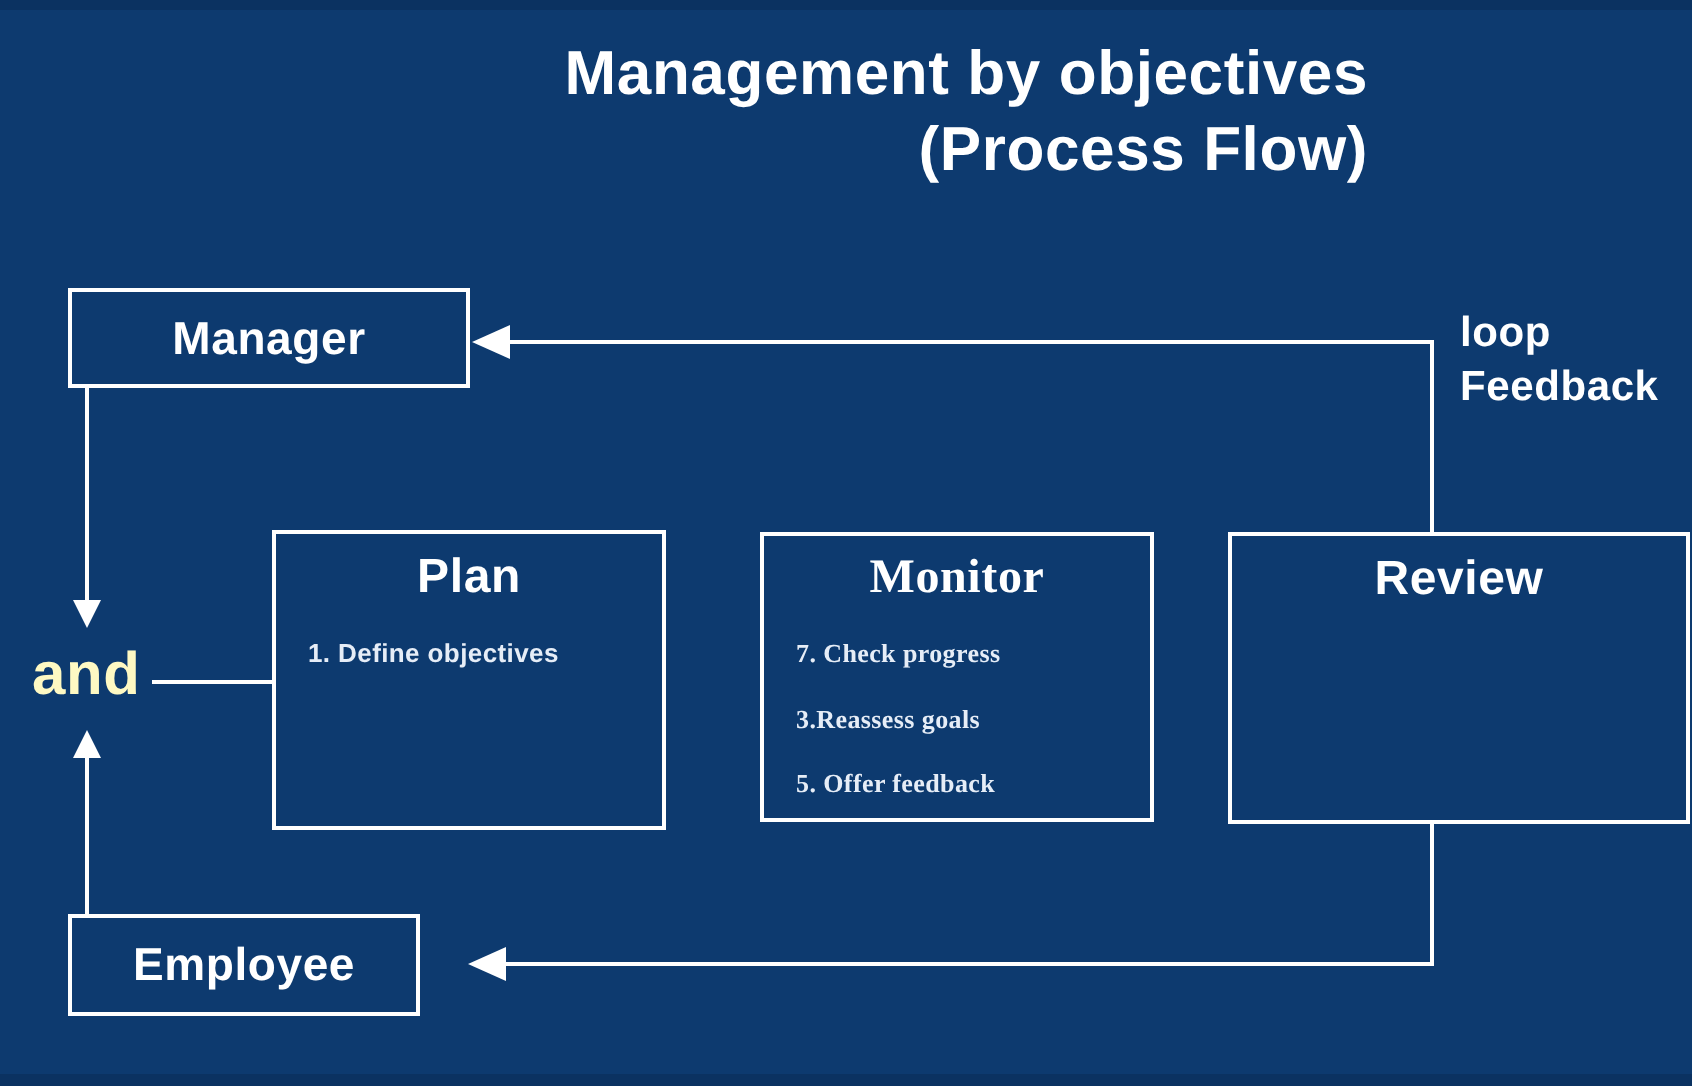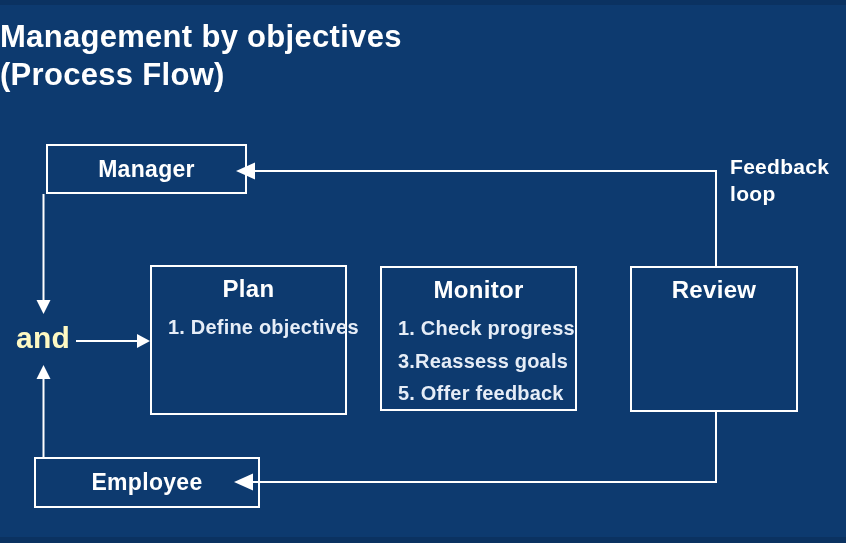--- a/index.html
+++ b/index.html
@@ -10,63 +10,63 @@
     font-family: "Liberation Sans", sans-serif;
     overflow: hidden;
   }
   .edge-band { position: absolute; left: 0; width: 846px; background: #0b3261; }
   .edge-band.top { top: 0; height: 5px; }
   .edge-band.bottom { bottom: 0; height: 6px; }
 
   .title {
     position: absolute;
     top: 18px; left: 0; width: 684px;
-    text-align: left;
+    text-align: right;
     color: #ffffff;
     font-weight: bold;
     font-size: 31px;
     line-height: 38px;
     letter-spacing: 0.3px;
   }
 
   .actor {
     position: absolute;
     border: 2px solid #ffffff;
     color: #ffffff;
     font-weight: bold;
     font-size: 23px;
     display: flex;
     align-items: center;
     justify-content: center;
     letter-spacing: 0.3px;
   }
-  .actor.manager  { left: 46px; top: 144px; width: 201px; height: 50px; }
-  .actor.employee { left: 34px; top: 457px; width: 226px; height: 51px; }
+  .actor.manager  { left: 34px; top: 144px; width: 201px; height: 50px; }
+  .actor.employee { left: 34px; top: 457px; width: 176px; height: 51px; }
 
   .stage {
     position: absolute;
     border: 2px solid #ffffff;
     background: #0d3a6f;
   }
-  .stage.plan    { left: 150px; top: 265px; width: 197px; height: 150px; }
-  .stage.monitor { left: 380px; top: 266px; width: 197px; height: 145px; }
-  .stage.review  { left: 614px; top: 266px; width: 168px; height: 146px; margin-left: 16px; }
+  .stage.plan    { left: 136px; top: 265px; width: 197px; height: 150px; }
+  .stage.monitor { left: 380px; top: 266px; width: 197px; height: 145px; font-family: Liberation Serif, serif; }
+  .stage.review  { left: 614px; top: 266px; width: 231px; height: 146px; }
   .stage-title {
     margin-top: 8px;
     text-align: center;
     color: #ffffff;
     font-weight: bold;
     font-size: 24px;
     letter-spacing: 0.3px;
   }
   .stage-items { margin-top: 8px; padding-left: 16px; }
   .stage-item {
     color: #e6edf7;
     font-weight: bold;
-    font-size: 20px;
+    font-size: 13px;
     line-height: 32.5px;
     letter-spacing: 0.2px;
     white-space: nowrap;
   }
 
   .and-label {
     position: absolute;
     left: 16px; top: 321px;
     color: #fef9c3;
     font-weight: bold;
@@ -123,35 +123,35 @@
   <span>Manager</span>
 </div>
 
 <div class="actor employee">
   <span>Employee</span>
 </div>
 
 <div class="and-label">and</div>
 
 <div class="feedback-label">
+  <div>loop</div>
   <div>Feedback</div>
-  <div>loop</div>
 </div>
 
 <div class="stage plan">
   <div class="stage-title">Plan</div>
   <div class="stage-items">
     <div class="stage-item">1. Define objectives</div>
   </div>
 </div>
 
 <div class="stage monitor">
   <div class="stage-title">Monitor</div>
   <div class="stage-items">
-    <div class="stage-item">1. Check progress</div>
+    <div class="stage-item">7. Check progress</div>
     <div class="stage-item">3.Reassess goals</div>
     <div class="stage-item">5. Offer feedback</div>
   </div>
 </div>
 
 <div class="stage review">
   <div class="stage-title">Review</div>
 </div>
 
 </body></html>

